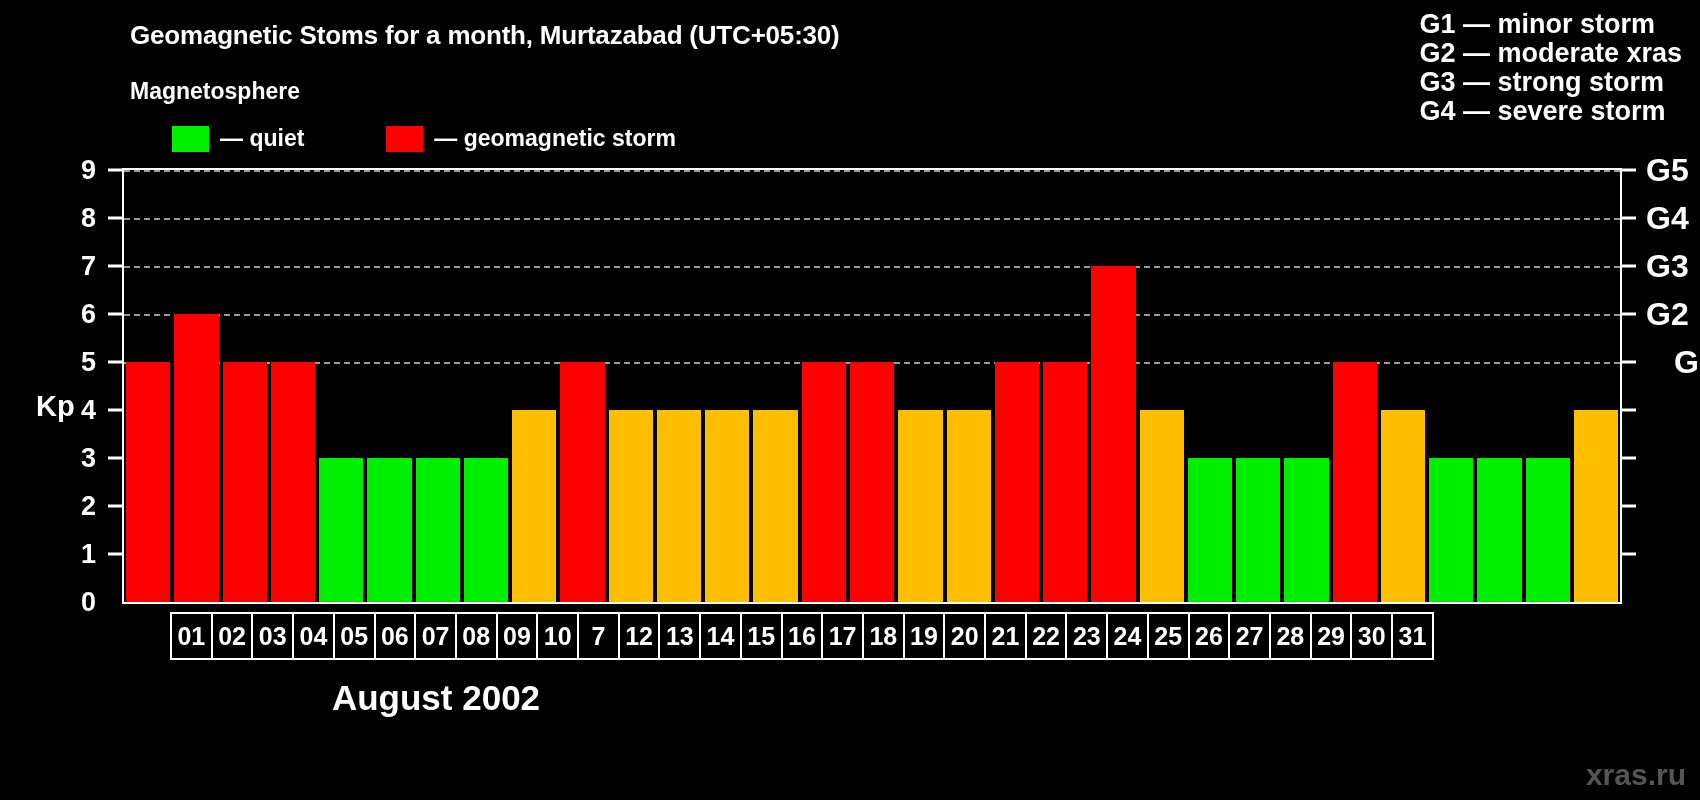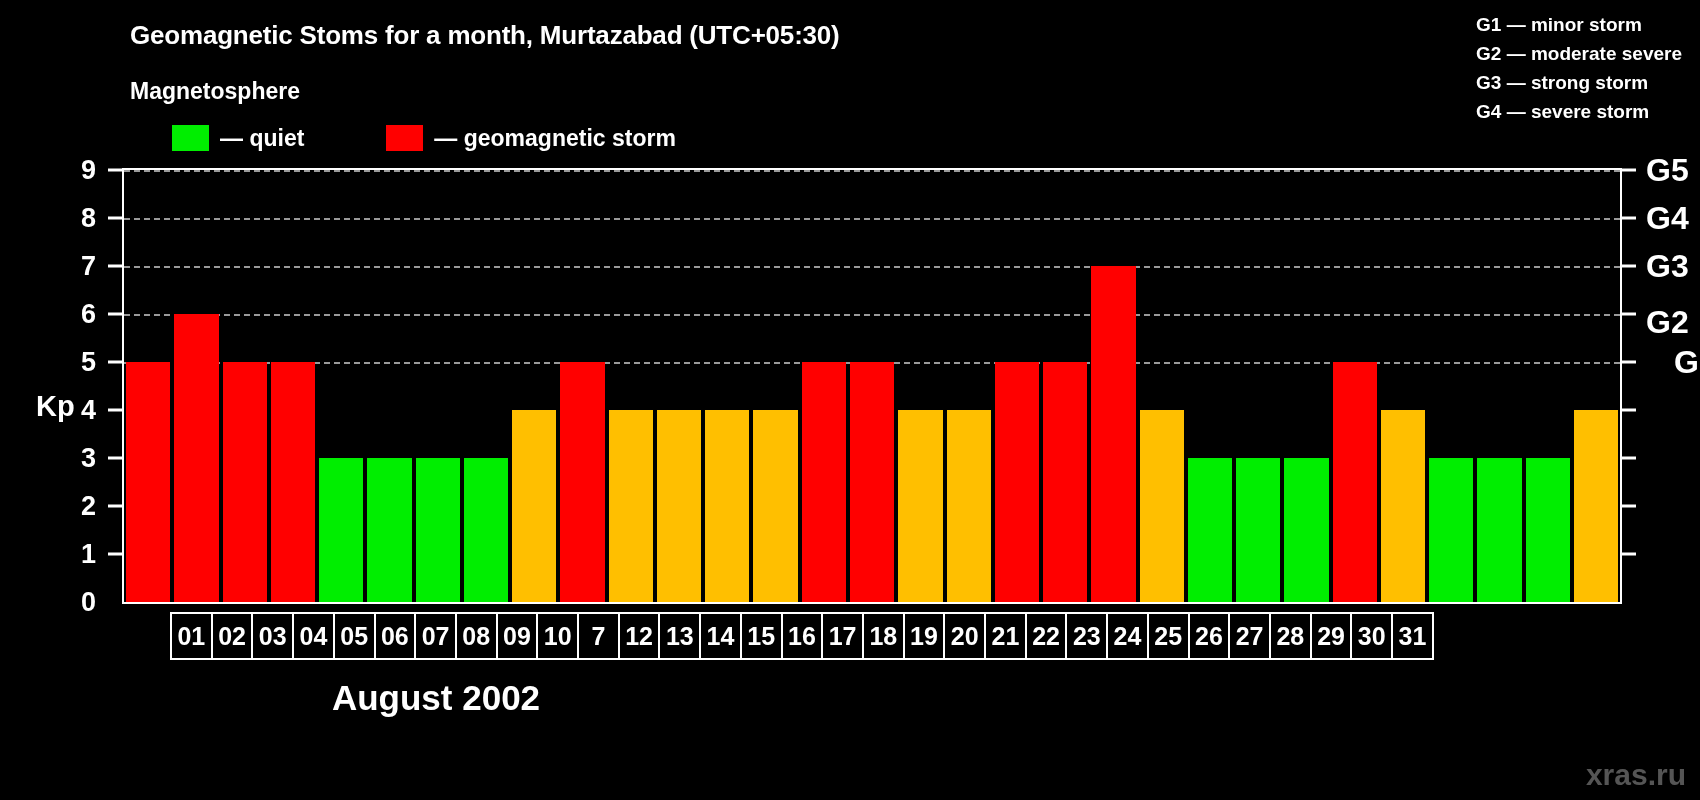--- a/index.html
+++ b/index.html
@@ -21,36 +21,36 @@
   .subtitle {
     position: absolute; left: 130px; top: 78px;
     font-size: 23px; font-weight: bold; color: #ffffff;
     white-space: nowrap;
   }
   .legend {
     position: absolute; left: 130px; top: 125px;
     display: flex; align-items: center; gap: 0;
     white-space: nowrap;
   }
-  .legend-item { display: flex; align-items: flex-start; padding-left: 42px; }
+  .legend-item { display: flex; align-items: flex-end; padding-left: 42px; }
   .legend-swatch {
     width: 37px; height: 26px; display: inline-block;
   }
   .legend-text {
     font-size: 23px; font-weight: bold; color: #ffffff;
     margin-left: 11px; margin-right: 40px;
   }
 
   
   .gscale {
     position: absolute; right: 18px; top: 10px;
     text-align: left;
   }
   .gscale-row {
-    font-size: 19px; font-weight: bold; color: #ffffff;
+    font-size: 27px; font-weight: bold; color: #ffffff;
     line-height: 29px; white-space: nowrap;
   }
 
   
   .plot-frame {
     position: absolute;
     left: 122px; top: 168px;
     width: 1500px; height: 436px;
     border: 2px solid #ffffff;
     background: #000000;
@@ -148,21 +148,21 @@
         <span class="legend-text">— quiet</span>
       </div>
       <div class="legend-item">
         <span class="legend-swatch" style="background: rgb(255, 0, 0);"></span>
         <span class="legend-text">— geomagnetic storm</span>
       </div>
     </div>
 
   <div class="gscale" id="gscale">
       <div class="gscale-row">G1 — minor storm</div>
-      <div class="gscale-row">G2 — moderate severe</div>
+      <div class="gscale-row">G2 — moderate xras</div>
       <div class="gscale-row">G3 — strong storm</div>
       <div class="gscale-row">G4 — severe storm</div>
     </div>
 
   <div class="y-ticks" id="y-ticks">
       <div class="y-tick-label" style="top: 434px;">0</div>
       <div class="y-tick-label" style="top: 386px;">1</div>
       <div class="y-tick-mark" style="top: 386px;"></div>
       <div class="y-tick-label" style="top: 338px;">2</div>
       <div class="y-tick-mark" style="top: 338px;"></div>
@@ -292,21 +292,21 @@
       <div class="g-tick-mark" style="top: 386px;"></div>
       <div class="g-tick-mark" style="top: 338px;"></div>
       <div class="g-tick-mark" style="top: 290px;"></div>
       <div class="g-tick-mark" style="top: 242px;"></div>
       <div class="g-tick-mark" style="top: 194px;"></div>
       <div class="g-tick-mark" style="top: 146px;"></div>
       <div class="g-tick-mark" style="top: 98px;"></div>
       <div class="g-tick-mark" style="top: 50px;"></div>
       <div class="g-tick-mark" style="top: 2px;"></div>
       <div class="g-tick-label" style="top: 194px; margin-left: 28px;">G1</div>
-      <div class="g-tick-label" style="top: 146px; margin-top: 8px;">G2</div>
+      <div class="g-tick-label" style="top: 146px;">G2</div>
       <div class="g-tick-label" style="top: 98px;">G3</div>
       <div class="g-tick-label" style="top: 50px;">G4</div>
       <div class="g-tick-label" style="top: 2px;">G5</div>
     </div>
 
   <div class="day-strip" id="day-strip">
       <div class="day-box">01</div>
       <div class="day-box">02</div>
       <div class="day-box">03</div>
       <div class="day-box">04</div>

